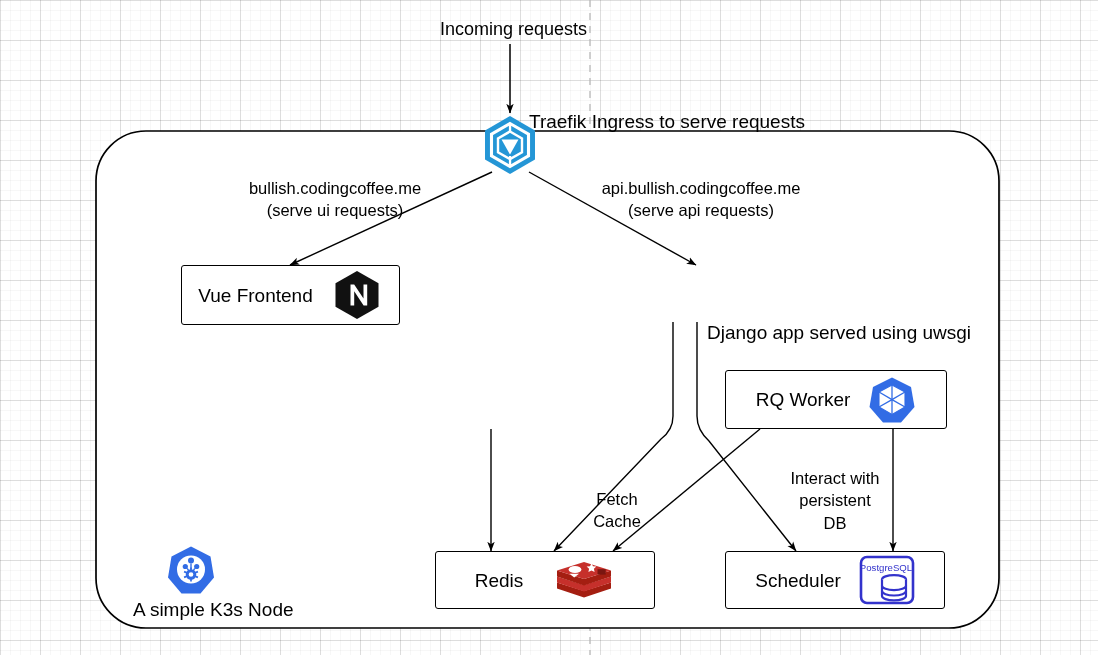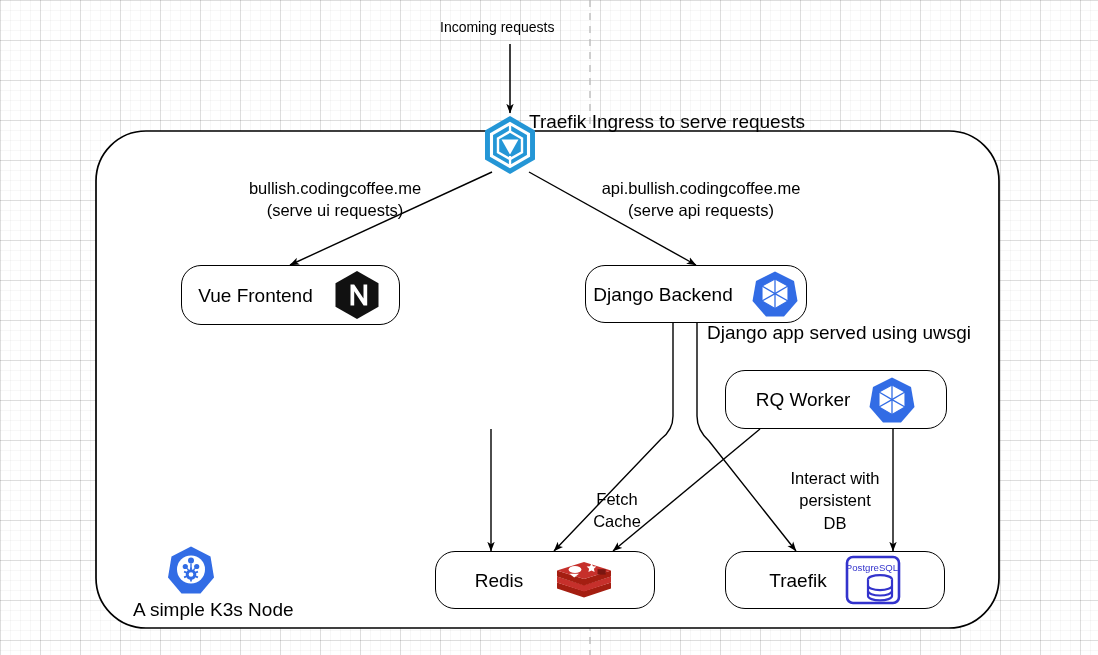--- a/index.html
+++ b/index.html
@@ -28,21 +28,21 @@
     top: 0;
     width: 1098px;
     height: 655px;
     pointer-events: none;
   }
   .nodebox {
     position: absolute;
     box-sizing: border-box;
     background: #ffffff;
     border: 1.6px solid #000000;
-    border-radius: 20px;
+    border-radius: 3px;
     display: flex;
     align-items: center;
     justify-content: center;
     gap: 18px;
   }
   .nodelabel {
     font-size: 19px;
     color: #000000;
     white-space: nowrap;
     line-height: 1;
@@ -50,21 +50,21 @@
   .edgelabel {
     position: absolute;
     font-size: 16.5px;
     color: #000000;
     line-height: 1.35;
     text-align: center;
     white-space: pre-line;
   }
   .toplabel {
     position: absolute;
-    font-size: 14px;
+    font-size: 18px;
     color: #000000;
     white-space: nowrap;
   }
   .iconwrap {
     display: inline-flex;
     align-items: center;
     justify-content: center;
     line-height: 0;
   }
   .freeicon {
@@ -134,39 +134,20 @@
   <div class="nodebox" style="left:181px; top:265px; width:219px; height:60px;">
     <span class="nodelabel">Vue Frontend</span>
     <span class="iconwrap">
       <svg width="52" height="52" viewBox="0 0 52 52">
         <polygon points="26,2 47.5,14.2 47.5,37.8 26,50 4.5,37.8 4.5,14.2" fill="#111111"></polygon>
         <path d="M19.5,36.5 L19.5,15.5 L23.2,15.5 L32.5,29.6 L32.5,15.5 L36.2,15.5 L36.2,36.5 L32.6,36.5 L23.2,22.3 L23.2,36.5 Z" fill="#ffffff"></path>
       </svg>
     </span>
   </div>
 
-  <div class="nodebox" style="left:585px; top:265px; width:222px; height:58px;">
-    <span class="nodelabel">Django Backend</span>
-    <span class="iconwrap">
-      <svg width="48" height="48" viewBox="0 0 48 48">
-        <polygon points="24,1.5 43,11 46.5,31 33,46.5 15,46.5 1.5,31 5,11" fill="#326ce5"></polygon>
-        <g fill="#ffffff" stroke="#326ce5" stroke-width="1.1" stroke-linejoin="round">
-          <polygon points="24,9 37,16 37,31 24,38.5 11,31 11,16"></polygon>
-        </g>
-        <g stroke="#326ce5" stroke-width="1.3" fill="none">
-          <line x1="24" y1="9" x2="24" y2="23.6"></line>
-          <line x1="11" y1="16" x2="24" y2="23.6"></line>
-          <line x1="37" y1="16" x2="24" y2="23.6"></line>
-          <line x1="24" y1="23.6" x2="24" y2="38.5"></line>
-          <line x1="11" y1="31" x2="24" y2="23.6"></line>
-          <line x1="37" y1="31" x2="24" y2="23.6"></line>
-        </g>
-      </svg>
-    </span>
-  </div>
   <div class="captionline" style="left:707px; top:322px; text-align:right;">Django app served using uwsgi</div>
 
 
   <div class="nodebox" style="left:725px; top:370px; width:222px; height:59px;">
     <span class="nodelabel">RQ Worker</span>
     <span class="iconwrap">
       <svg width="48" height="48" viewBox="0 0 48 48">
         <polygon points="24,1.5 43,11 46.5,31 33,46.5 15,46.5 1.5,31 5,11" fill="#326ce5"></polygon>
         <polygon points="24,9 37,16 37,31 24,38.5 11,31 11,16" fill="#ffffff" stroke="#326ce5" stroke-width="1.1" stroke-linejoin="round"></polygon>
         <g stroke="#326ce5" stroke-width="1.3" fill="none">
@@ -199,21 +180,21 @@
           <ellipse cx="22" cy="12.5" rx="6.4" ry="3.6" fill="#ffffff"></ellipse>
           <polygon points="38.5,6.2 40,9.2 43.4,9.6 40.9,11.8 41.6,15 38.5,13.4 35.4,15 36.1,11.8 33.6,9.6 37,9.2" fill="#ffffff"></polygon>
           <polygon points="16.5,16.8 26,16.8 21.2,20.5" fill="#ffffff"></polygon>
           <rect x="44.5" y="12.2" width="8.2" height="5.4" fill="#7a1610"></rect>
         </g>
       </svg>
     </span>
   </div>
 
   <div class="nodebox" style="left:725px; top:551px; width:220px; height:58px;">
-    <span class="nodelabel">Traefik</span>
+    <span class="nodelabel">Scheduler</span>
     <span class="iconwrap">
       <svg width="56" height="50" viewBox="0 0 56 50">
         <rect x="2" y="2" width="52" height="46" rx="6" ry="6" fill="#ffffff" stroke="#3333cc" stroke-width="2.6"></rect>
         <text x="27" y="16" font-family="Liberation Sans, sans-serif" font-size="9.6" fill="#3333cc" text-anchor="middle">PostgreSQL</text>
         <g stroke="#3333cc" stroke-width="2.2" fill="#ffffff">
           <ellipse cx="35" cy="24.5" rx="12" ry="4.4"></ellipse>
           <path d="M23,24.5 L23,41 C23,43.4 28.4,45.4 35,45.4 C41.6,45.4 47,43.4 47,41 L47,24.5"></path>
           <path d="M23,30.7 C23,33.1 28.4,35.1 35,35.1 C41.6,35.1 47,33.1 47,30.7" fill="none"></path>
           <path d="M23,36.1 C23,38.5 28.4,40.5 35,40.5 C41.6,40.5 47,38.5 47,36.1" fill="none"></path>
         </g>

